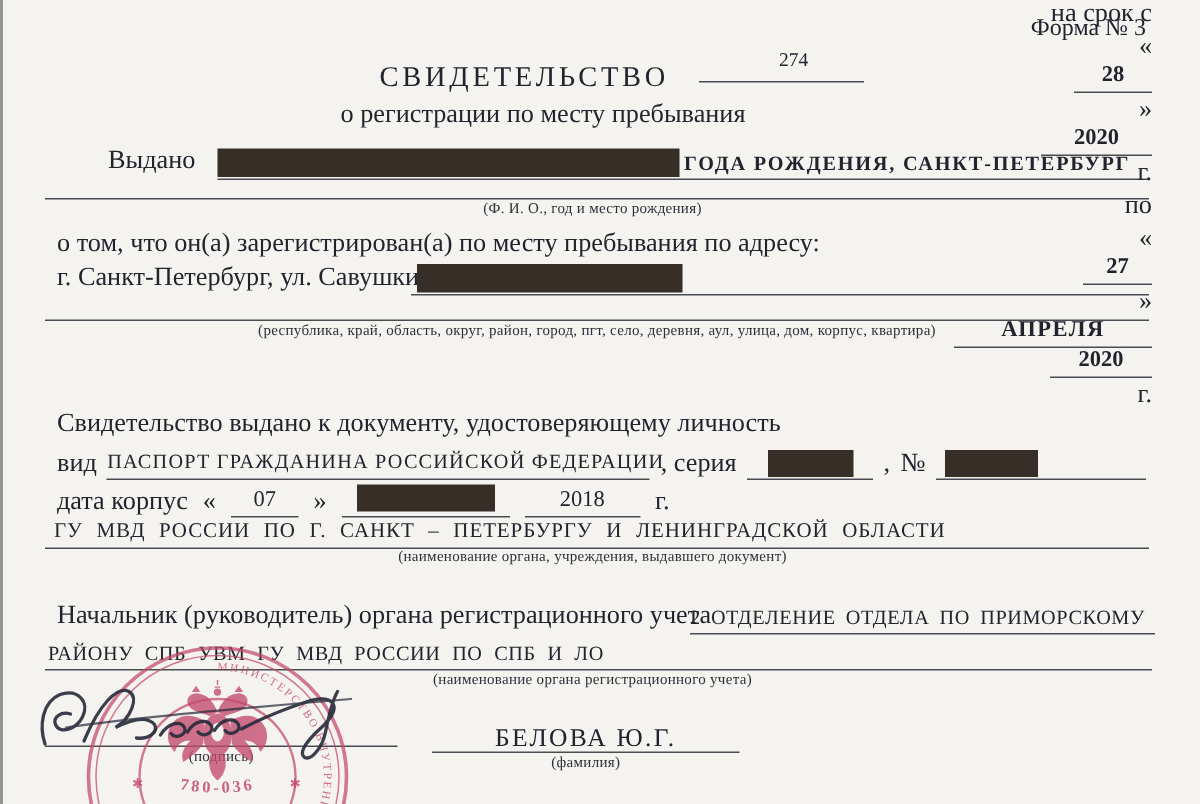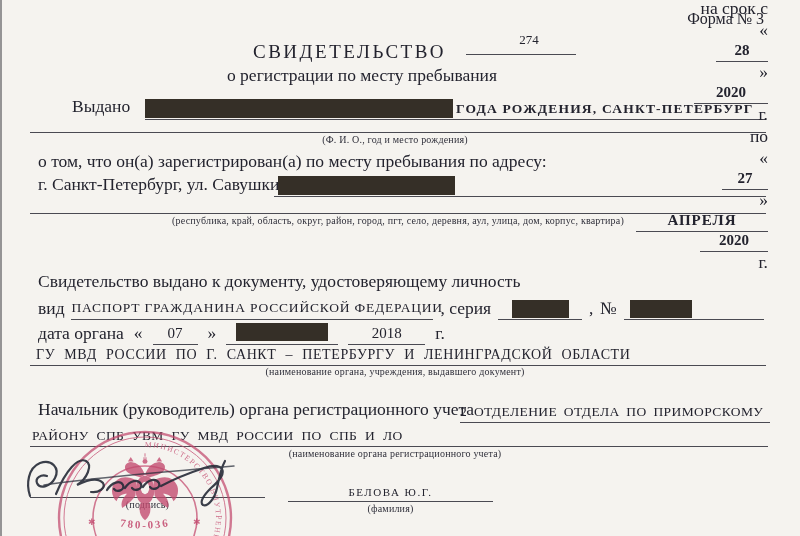--- a/index.html
+++ b/index.html
@@ -65,21 +65,21 @@
 
   .head-label{top:399px;left:38px;font-size:17.5px;white-space:nowrap;}
   .org1-field{left:460px;right:30px;top:399px;height:23px;display:flex;align-items:flex-end;}
   .org1-field span{font-size:13.5px;letter-spacing:0.4px;word-spacing:3px;padding-bottom:2px;white-space:nowrap;}
   .org2-field{left:30px;right:32px;top:425px;height:21px;display:flex;align-items:flex-end;}
   .org2-field span{font-size:13.5px;letter-spacing:0.4px;word-spacing:4px;padding-left:2px;padding-bottom:2px;white-space:nowrap;}
   .reg-caption{top:448px;left:30px;width:730px;}
 
   .sig-line{left:30px;top:476px;width:235px;height:21px;}
   .sig-caption{top:499px;left:30px;width:235px;}
-  .name-line{left:288px;top:481px;width:205px;height:20px;text-align:center;font-size:11px;letter-spacing:1.5px;line-height:22px;}
+  .name-line{left:288px;top:481px;width:205px;height:20px;text-align:center;font-size:17px;letter-spacing:1.5px;line-height:22px;}
   .name-caption{top:503px;left:288px;width:205px;}
 
   .stamp{left:55px;top:428px;width:180px;height:170px;z-index:1;}
   .signature{left:22px;top:452px;width:230px;height:55px;z-index:3;}
   svg{position:absolute;overflow:visible;}
   svg text{font-family:"Liberation Serif","DejaVu Serif",serif;}
 </style>
 </head>
 <body>
 
@@ -134,21 +134,21 @@
         <span class="redact"></span>
       </span>
     <span class="nolabel">,</span>
     <span class="nolabel">№</span>
     <span class="fld num-f">
         <span class="redact"></span>
       </span>
   </div>
 
   <div class="abs date-row">
-    <span class="nolabel">дата органа</span>
+    <span class="nolabel">дата корпус</span>
     <span class="nolabel">«</span>
     <span class="fld day-f">07</span>
     <span class="nolabel">»</span>
     <span class="fld dmon-f">
         <span class="redact"></span>
       </span>
     <span class="fld dyr-f">2018</span>
     <span class="nolabel">г.</span>
   </div>
 

